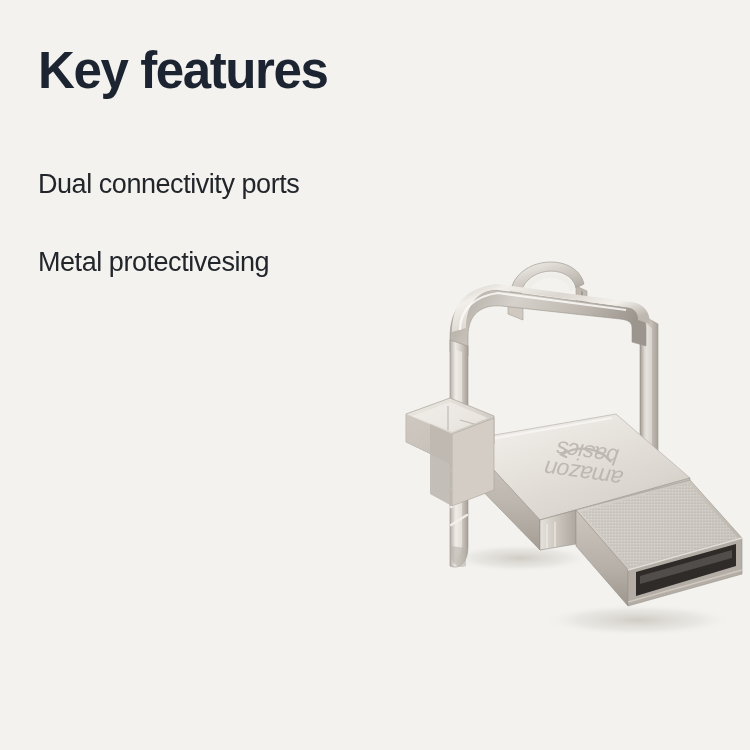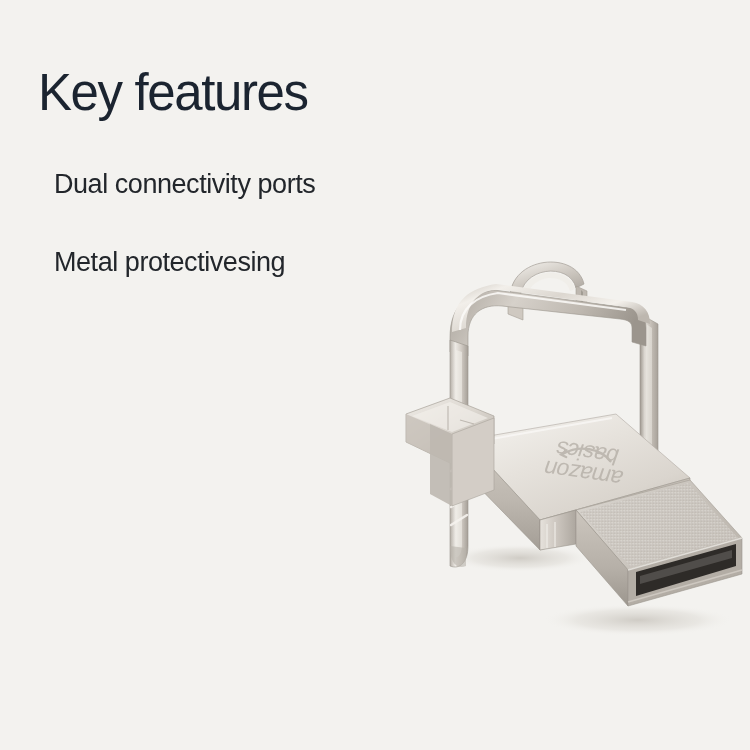--- a/index.html
+++ b/index.html
@@ -18,35 +18,34 @@
     width: 750px;
     height: 750px;
     background: #F3F2EF;
     overflow: hidden;
   }
 
   
   #page-title {
     position: absolute;
     left: 38px;
-    top: 30px;
+    top: 8px;
     font-size: 51px;
-    font-weight: 400;
+    font-weight: 700;
     letter-spacing: -1.4px;
     color: #1B2430;
     line-height: 1.12;
     white-space: nowrap;
   }
 
   #feature-list {
     position: absolute;
     left: 38px;
     top: 168px;
     width: 400px;
-    margin-left: 16px;
   }
   .feature-item {
     font-size: 27px;
     font-weight: 400;
     color: #22262B;
     letter-spacing: -0.45px;
     line-height: 1.2;
     height: 78px;
     white-space: nowrap;
   }

